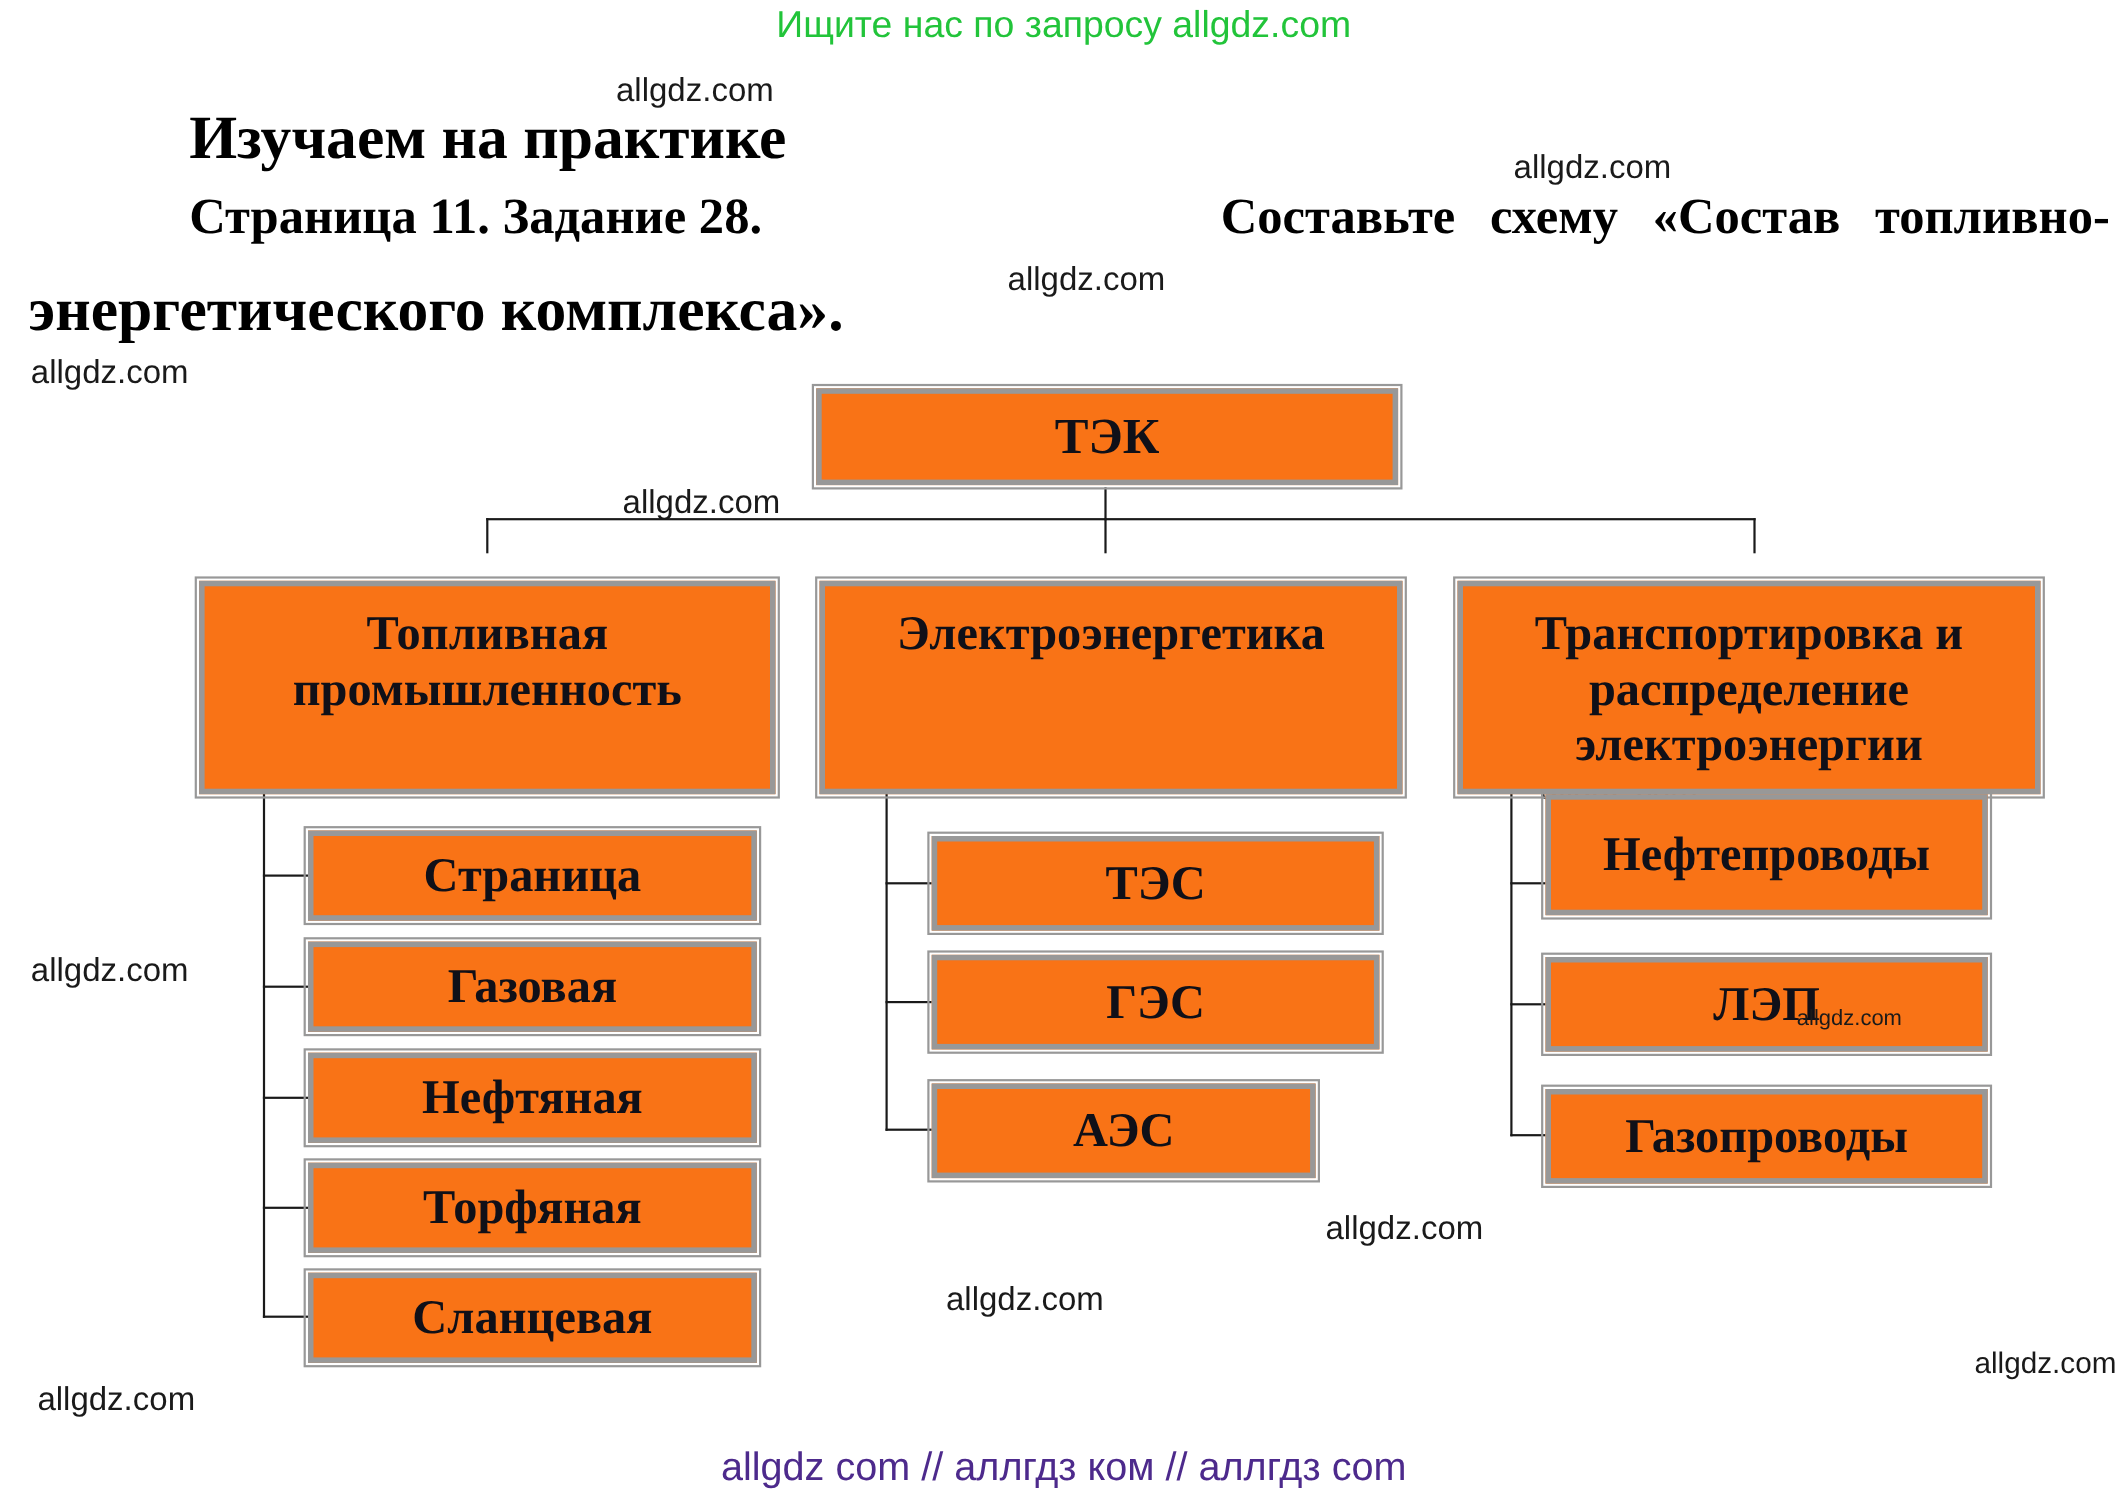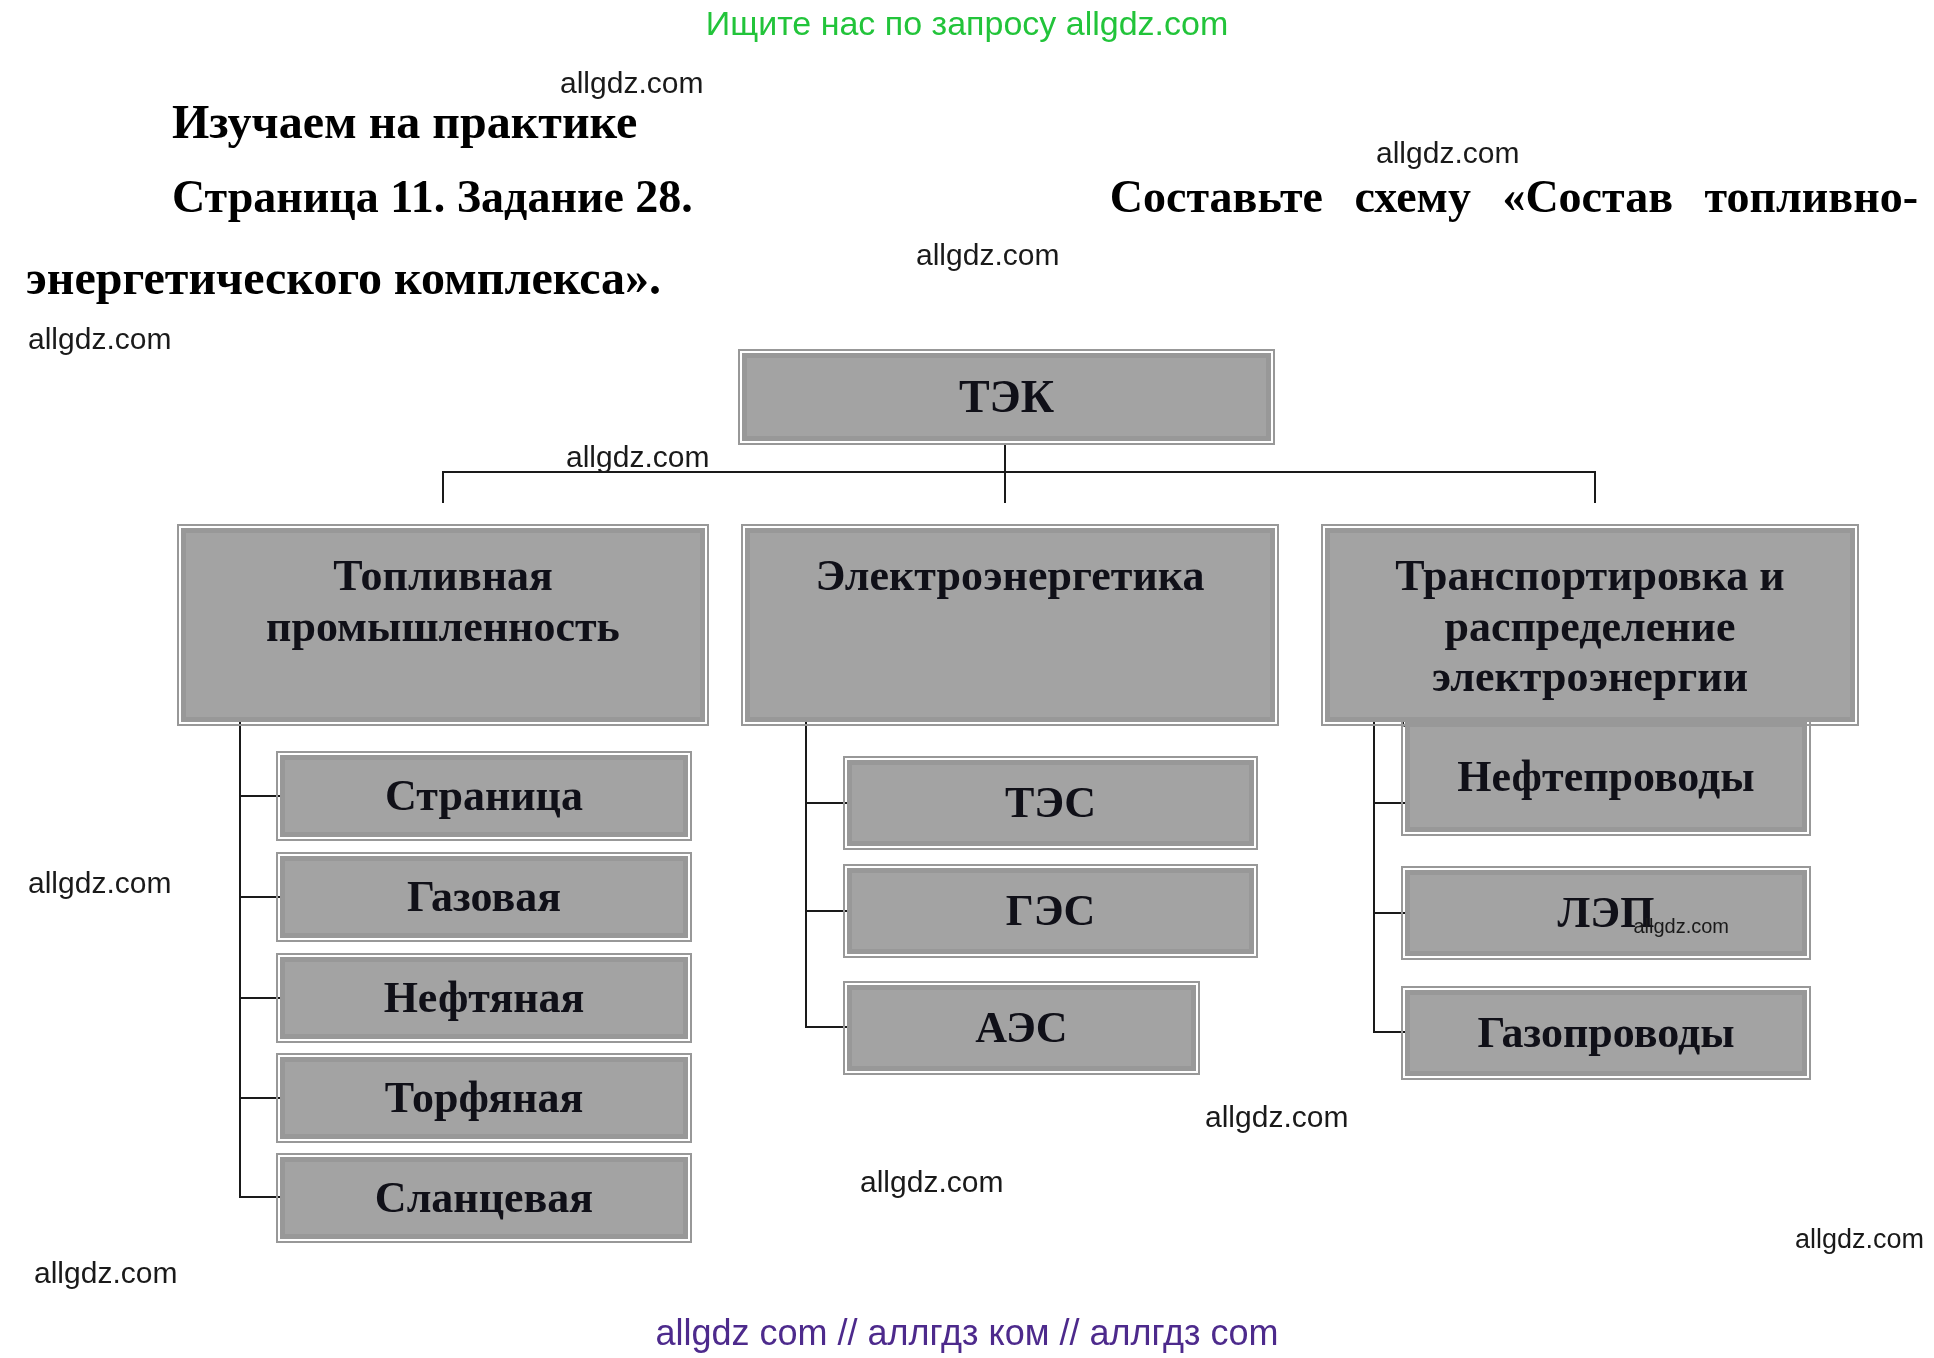--- a/index.html
+++ b/index.html
@@ -26,33 +26,33 @@
   .wm-small{font-size:27px;}
   .banner{
     position:absolute;top:4px;left:50%;transform:translateX(-50%);
     font-size:34px;color:var(--green);white-space:nowrap;
   }
   
   .h-serif{
     position:absolute;
     font-family:"Liberation Serif", serif;
     font-weight:bold;color:#000;
-    font-size:48px;line-height:1.1;white-space:nowrap;
+    font-size:56px;line-height:1.1;white-space:nowrap;
   }
   .h2row{
     position:absolute;left:172px;right:16px;top:172px;
     display:flex;justify-content:space-between;
     font-family:"Liberation Serif", serif;font-weight:bold;color:#000;
     font-size:46px;line-height:1.1;white-space:nowrap;
   }
   .h2row .wide{word-spacing:20px;font-family:Liberation Serif, serif;}
   
   .node{
     position:absolute;
-    background:#a3a3a3;
+    background:#f97316;
     border:5px solid var(--box-gray);
     outline:2px solid var(--box-gray);
     outline-offset:2px;
     box-sizing:border-box;
     display:flex;align-items:center;justify-content:center;
     text-align:center;
     font-family:"Liberation Serif", serif;
     font-weight:bold;color:var(--ink);
     font-size:44px;line-height:1.15;
   }

